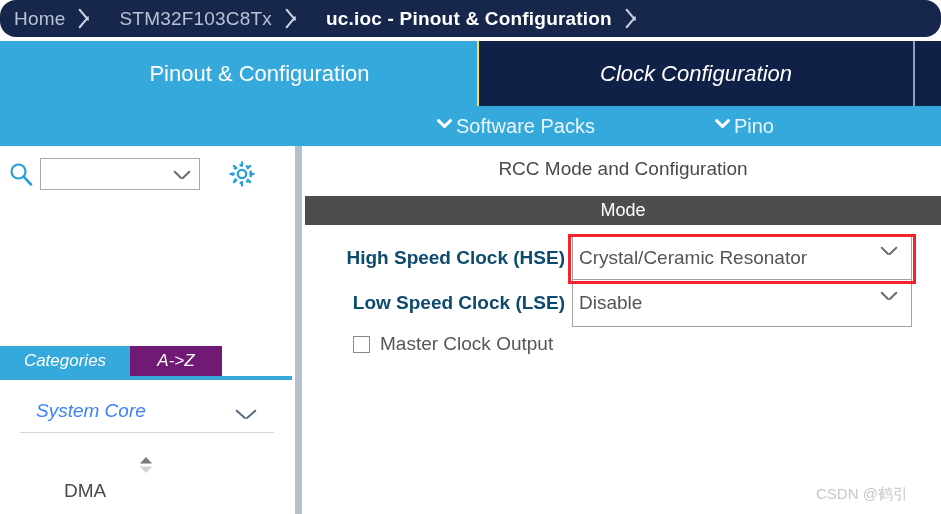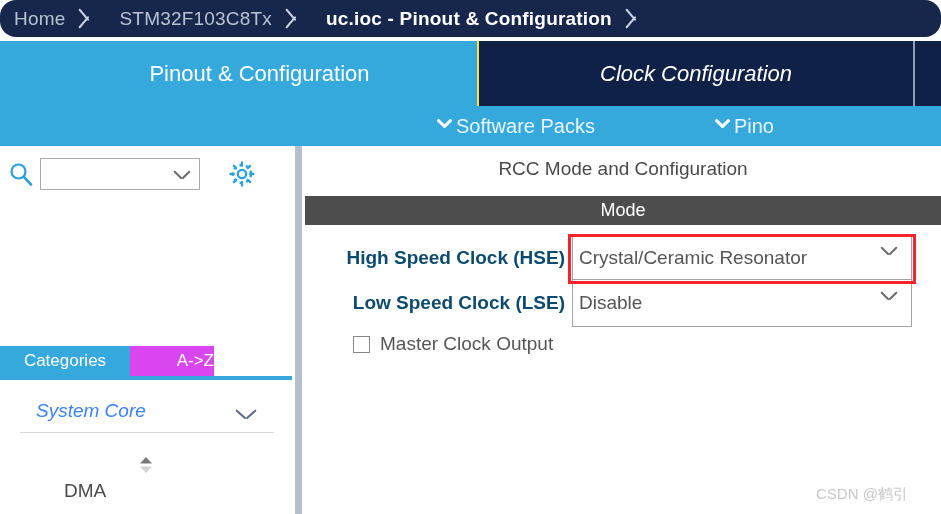--- a/index.html
+++ b/index.html
@@ -108,24 +108,24 @@
   .chev-gray::after  { right:0; transform:rotate(-45deg); transform-origin:right center; }
   .gear { margin-left:28px; width:28px; height:28px; flex:none; }
 
   
   .subtabs {
     position:absolute; left:0; top:200px; width:292px; height:30px;
     display:flex; align-items:stretch;
   }
   .subtab {
     display:flex; align-items:center; justify-content:center;
-    font-size:17px; color:#ffffff; white-space:nowrap;
+    font-size:17px; color:#ffffff; white-space:nowrap;font-style:italic;
   }
   .subtab.cat { width:130px; background:#35a8dc; }
-  .subtab.az  { width:84px;  background:#d946ef;justify-content:flex-end; }
+  .subtab.az  { width:92px;  background:#701a75; }
   .subtabs-underline {
     position:absolute; left:0; top:230px; width:292px; height:4px; background:#35a8dc;
   }
 
   
   .catgroup {
     position:absolute; left:0; top:246px; width:292px; height:46px;
   }
   .catgroup-title {
     position:absolute; left:36px; top:8px;

